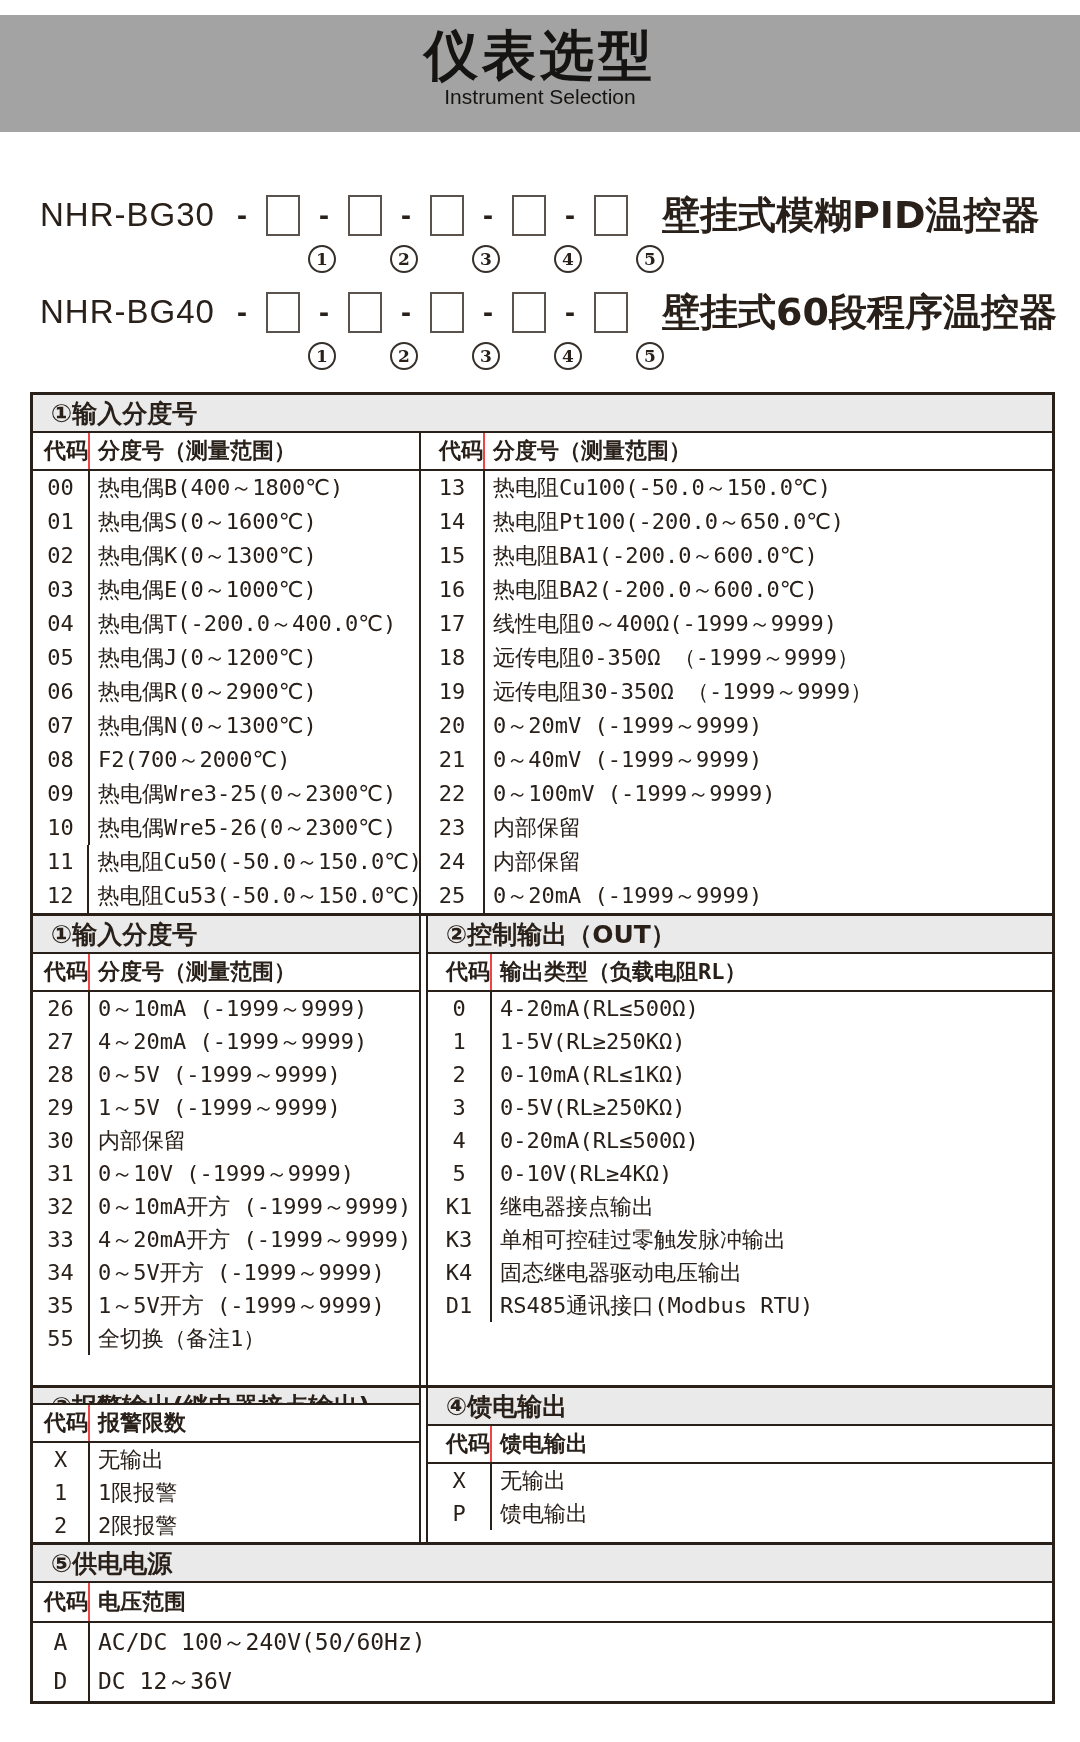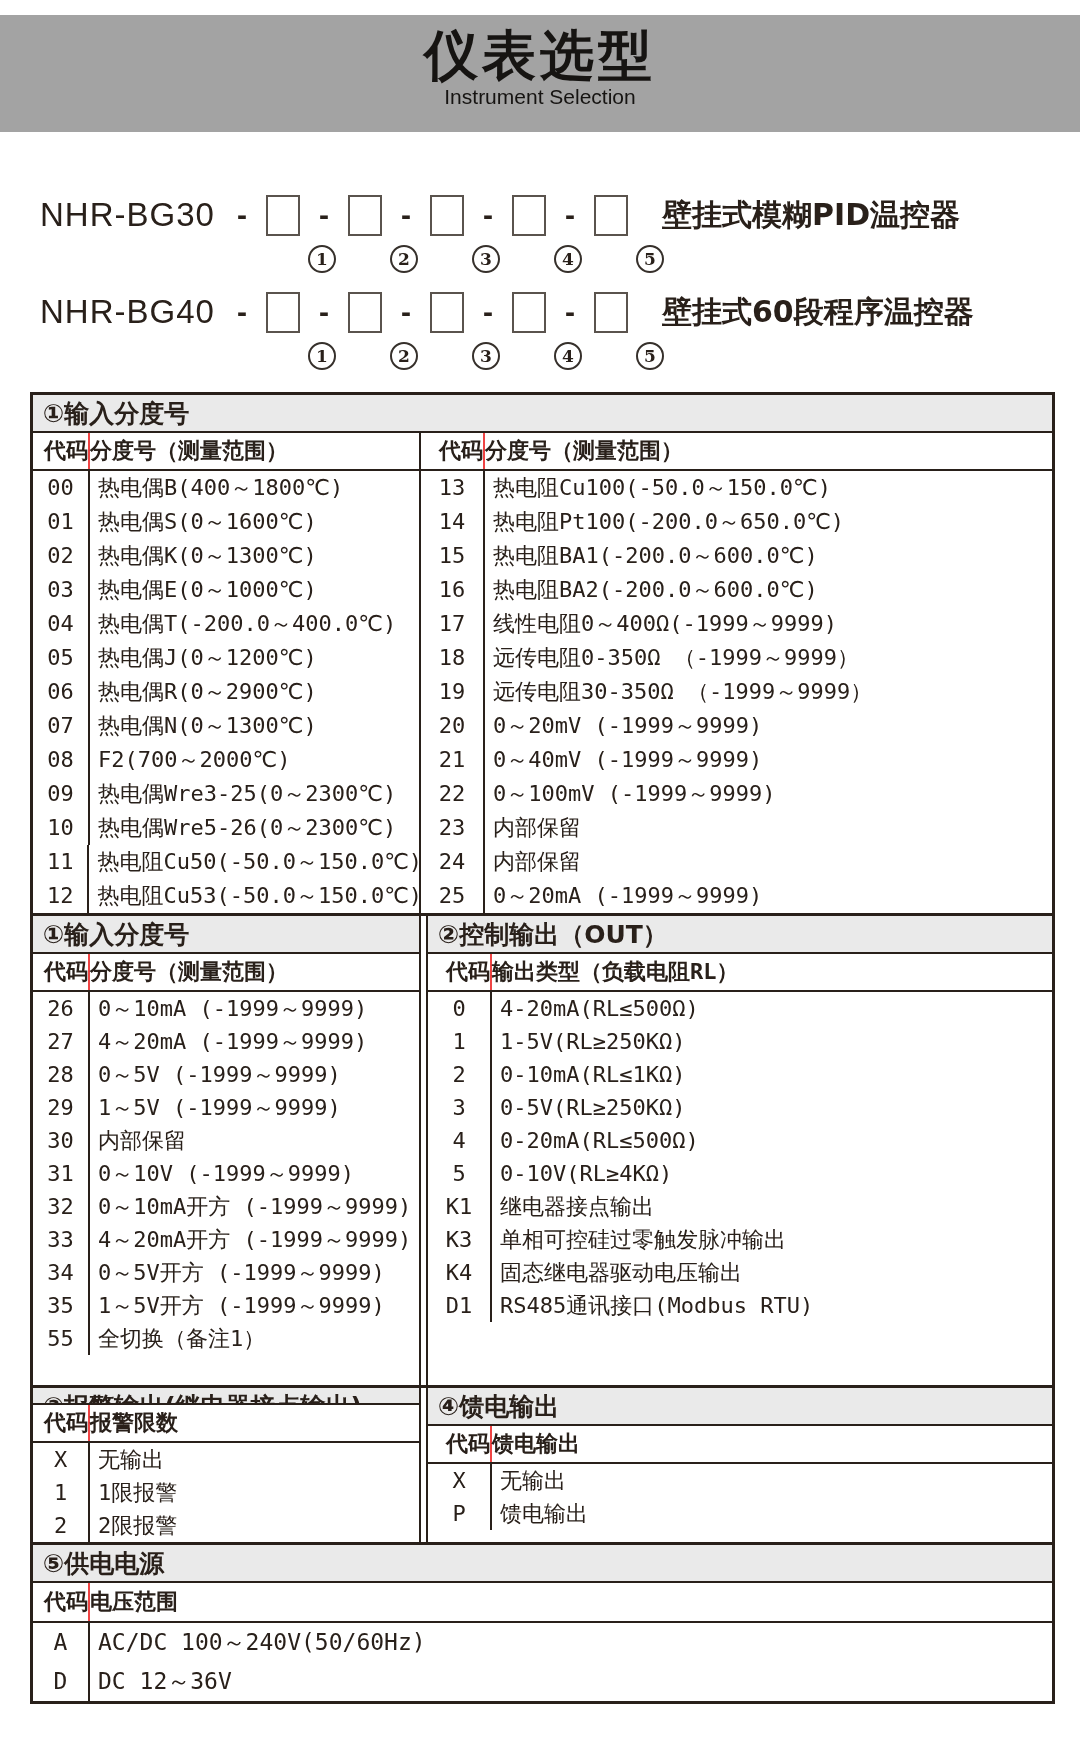--- a/index.html
+++ b/index.html
@@ -30,44 +30,44 @@
     width:178px; font-family:"Liberation Sans",sans-serif;
     font-size:33px; font-weight:400; letter-spacing:1px; white-space:nowrap;
   }
   .units, .circle-row { display:flex; }
   .unit { display:flex; align-items:center; width:82px; }
   .udash { width:48px; text-align:center; font-size:30px; font-weight:800;
            font-family:"Liberation Sans",sans-serif; }
   .ubox { width:34px; height:41px; border:2px solid #5a534d; background:#fff; }
   .model-desc {
     margin-left:34px; font-family:"DejaVu Sans","Liberation Sans",sans-serif;
-    font-size:30px; font-weight:700; white-space:nowrap;
+    font-size:38px; font-weight:700; white-space:nowrap;
   }
   .circle-row { margin-left:218px; margin-top:5px; height:30px; }
   .cunit { width:82px; display:flex; }
   .circle {
     margin-left:50px; width:28px; height:28px; border:2px solid #36302b;
     border-radius:50%; display:flex; align-items:center; justify-content:center;
     font-family:"DejaVu Serif",serif; font-size:17px; font-weight:700; line-height:1;
   }
   
   .sel-table {
     margin:20px 0 0 30px; width:1025px; border:3px solid #29201a; background:#fff;
   }
   .sec-title {
     height:38px; line-height:37px; background:#eaeaea;
-    border-bottom:2px solid #29201a; padding-left:10px;
+    border-bottom:2px solid #29201a; padding-left:18px;
     font-family:"DejaVu Sans","Liberation Sans",sans-serif;
     font-size:25px; font-weight:800; white-space:nowrap; overflow:hidden;
   }
   .colhead { display:flex; height:38px; border-bottom:2px solid #29201a;
              font-weight:700; font-size:22px; }
   .colhead .code-h { border-right:2px solid #ef4444; text-align:right;
                      line-height:36px; white-space:nowrap; }
-  .colhead .desc-h { line-height:36px; white-space:nowrap; }
+  .colhead .desc-h { padding-left:8px; line-height:36px; white-space:nowrap; }
   .trow { display:flex; font-size:22px; font-weight:500; }
   .trow .tcode { border-right:2px solid #29201a; text-align:center; white-space:nowrap; }
   .trow .tdesc { padding-left:8px; white-space:nowrap; overflow:hidden; }
   .w-l  { width:57px; }           
   .w-r  { width:64px; }           
   
   .dual1 { display:flex; }
   .dual1 .half-l { width:388px; border-right:2px solid #29201a; }
   .dual1 .half-r { flex:1; }
   .s1 .trow { height:34px; line-height:34px; }

